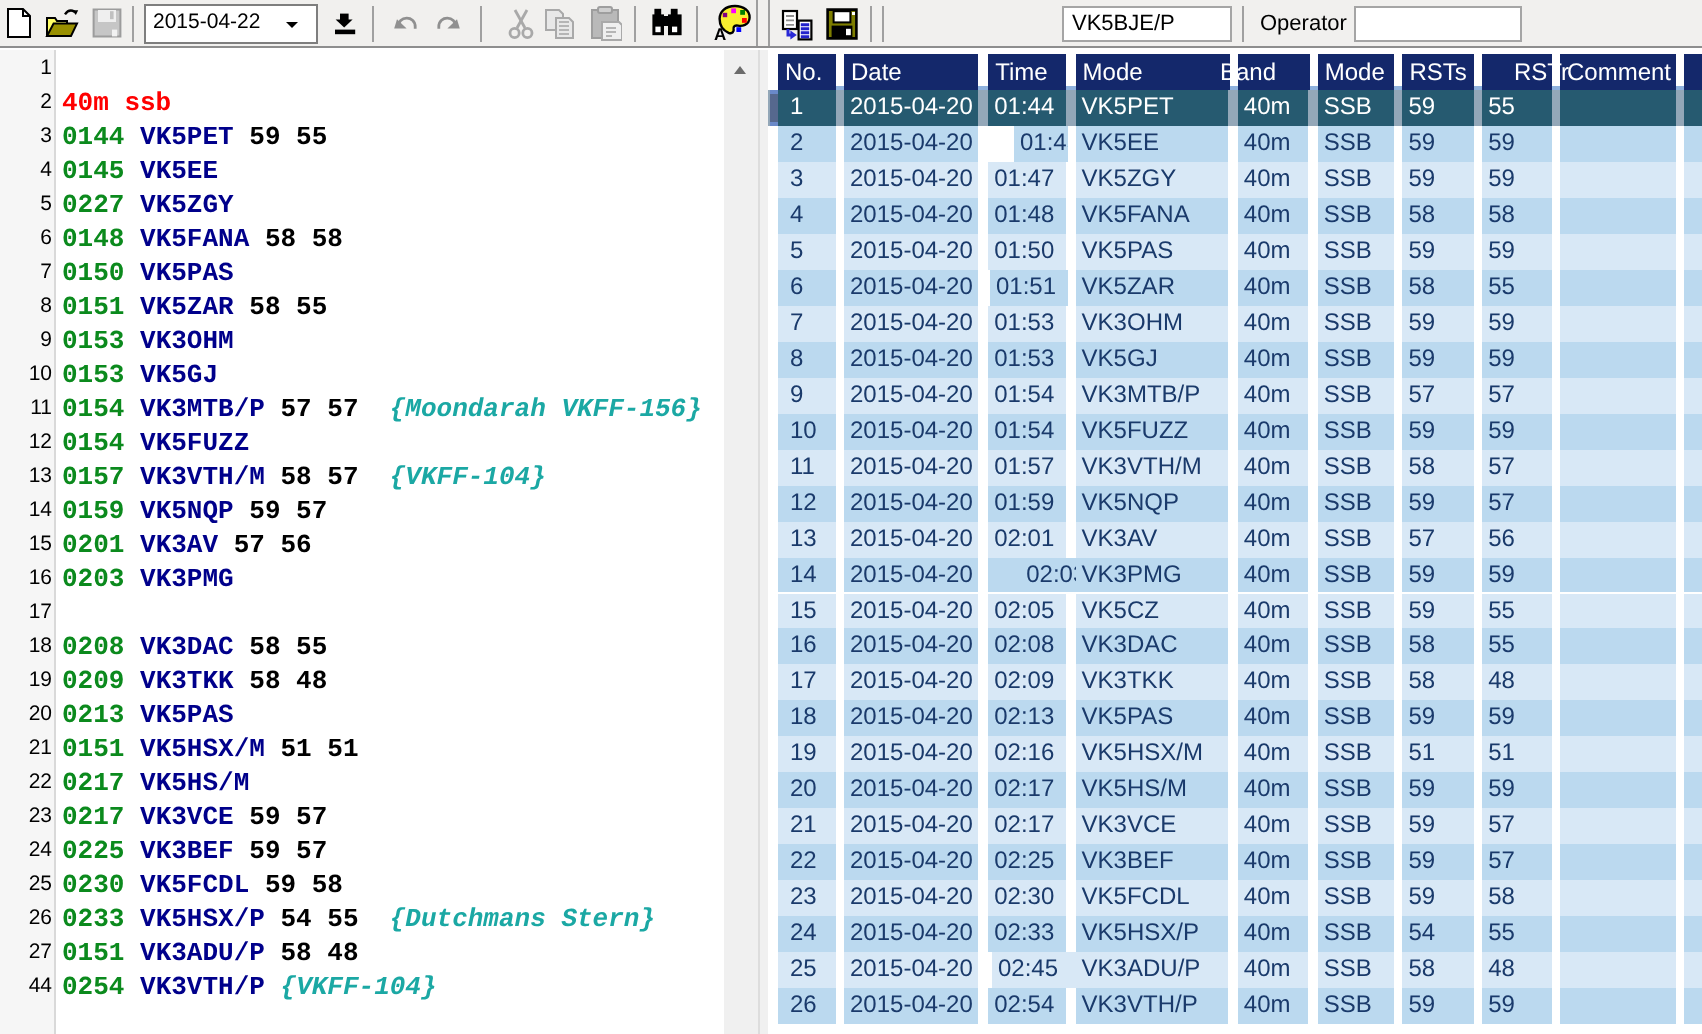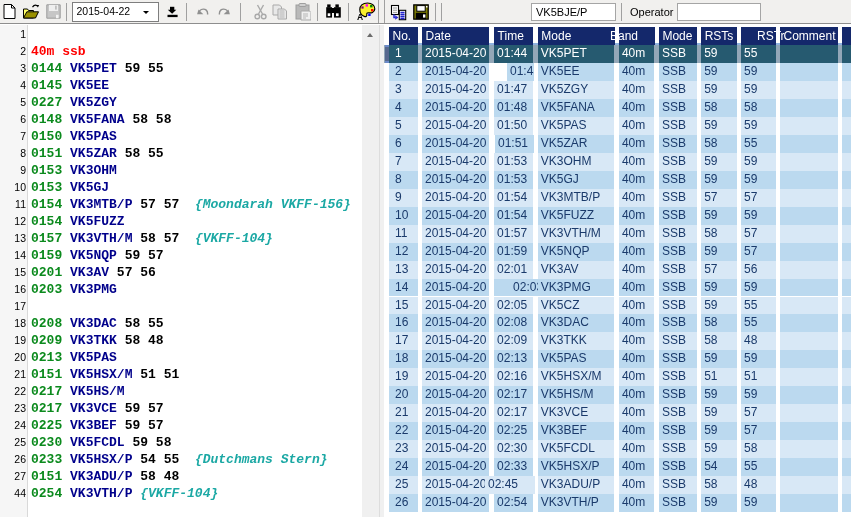--- a/index.html
+++ b/index.html
@@ -496,21 +496,21 @@
 <div class="cell" style="left:234.9px;width:35.6px;padding-left:3px;line-height:17.95px">40m</div>
 <div class="cell" style="left:274.9px;width:38.2px;padding-left:3px;line-height:17.95px">SSB</div>
 <div class="cell" style="left:317.2px;width:35.6px;padding-left:3px;line-height:17.95px">54</div>
 <div class="cell" style="left:357.1px;width:35.1px;padding-left:3px;line-height:17.95px">55</div>
 <div class="cell" style="left:396.0px;width:58.0px;padding-left:3px;line-height:17.95px"></div>
 <div class="cell" style="left:457.5px;width:9.5px;padding-left:3px;line-height:17.95px"></div>
 </div>
 <div class="grow od" style="top:451.00px;height:17.95px">
 <div class="cell" style="left:5.0px;width:28.7px;padding-left:6px;line-height:17.95px">25</div>
 <div class="cell" style="left:38.0px;width:67.4px;padding-left:3px;line-height:17.95px">2015-04-20</div>
-<div class="cell" style="left:101px;width:50px;padding-left:3px;line-height:17.95px">02:45</div>
+<div class="cell" style="left:112px;width:50px;padding-left:3px;line-height:17.95px">02:45</div>
 <div class="cell" style="left:153.8px;width:76.7px;padding-left:3px;line-height:17.95px">VK3ADU/P</div>
 <div class="cell" style="left:234.9px;width:35.6px;padding-left:3px;line-height:17.95px">40m</div>
 <div class="cell" style="left:274.9px;width:38.2px;padding-left:3px;line-height:17.95px">SSB</div>
 <div class="cell" style="left:317.2px;width:35.6px;padding-left:3px;line-height:17.95px">58</div>
 <div class="cell" style="left:357.1px;width:35.1px;padding-left:3px;line-height:17.95px">48</div>
 <div class="cell" style="left:396.0px;width:58.0px;padding-left:3px;line-height:17.95px"></div>
 <div class="cell" style="left:457.5px;width:9.5px;padding-left:3px;line-height:17.95px"></div>
 </div>
 <div class="grow ev" style="top:468.95px;height:17.95px">
 <div class="cell" style="left:5.0px;width:28.7px;padding-left:6px;line-height:17.95px">26</div>

